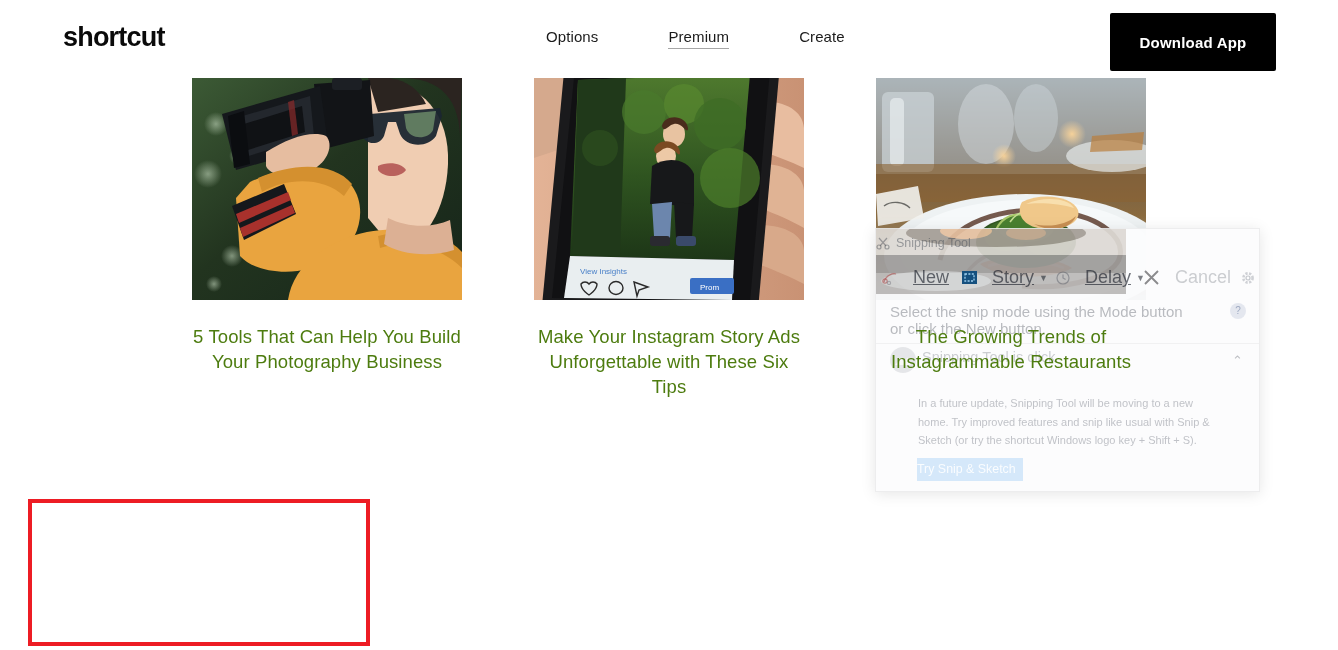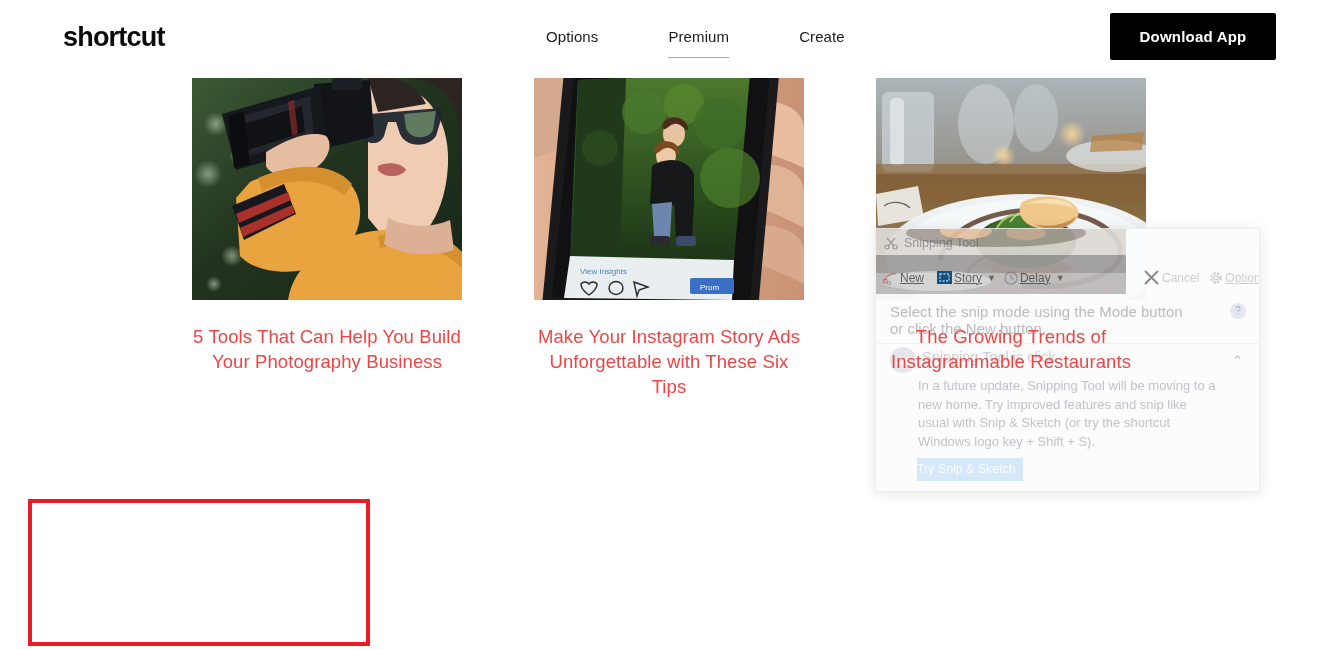--- a/index.html
+++ b/index.html
@@ -16,65 +16,65 @@
   .logo {
     position:absolute; left:63px; top:22px;
     font-size:27px; font-weight:700; letter-spacing:-0.8px;
     color:#0a0a0a; font-family:"Liberation Sans", sans-serif;
   }
   .nav { position:absolute; left:546px; top:28px; display:flex; gap:70px; }
   .nav a {
     font-size:15px; color:#1b1b1b; text-decoration:none;
     letter-spacing:0.1px; white-space:nowrap;
   }
-  .nav a.active { border-bottom:1px solid rgba(0,0,0,0.35); padding-bottom:12px; }
+  .nav a.active { border-bottom:1px solid rgba(0,0,0,0.35); padding-bottom:3px; }
   .dl-btn {
-    position:absolute; left:1110px; top:13px; width:166px; height:47px;
+    position:absolute; left:1110px; top:13px; width:166px; height:58px;
     background:#000; color:#fff; border:none; border-radius:2px;
     font-size:15px; font-weight:700; font-family:"Liberation Sans", sans-serif;
     cursor:pointer; letter-spacing:0.2px;
   }
 
   
   .cards { position:absolute; left:0; top:78px; width:1338px; height:300px; }
   .card { position:absolute; top:0; width:270px; }
   .card.c1 { left:192px; }
   .card.c2 { left:534px; }
   .card.c3 { left:876px; }
   .thumb { width:270px; height:222px; overflow:hidden; position:relative; background:#2a3a2a; }
   .thumb svg { display:block; width:270px; height:222px; }
   .card-title {
     margin-top:24px; text-align:center;
-    font-size:18.5px; line-height:25px; color:#ef4444;
+    font-size:18.5px; line-height:25px; color:#4d7c0f;
     letter-spacing:0.1px; font-family:"Liberation Sans", sans-serif;
   }
   .card.c3 .card-title { position:relative; z-index:30; }
 
   
   .snip-window {
     position:absolute; left:875px; top:228px; width:385px; height:264px;
     background:rgba(252,252,253,0.88);
     box-shadow:0 2px 14px rgba(0,0,0,0.10);
     border:1px solid rgba(0,0,0,0.06);
     z-index:20; overflow:hidden;
   }
   .snip-titlebar {
     position:absolute; left:0; top:0; width:250px; height:27px;
-    display:flex; align-items:center; gap:6px; padding-left:8px;
+    display:flex; align-items:center; gap:6px; 
     color:rgba(70,75,85,0.48); font-size:12.5px;
   }
   .snip-toolbar {
     position:absolute; left:0; top:32px; width:250px; height:33px;
     display:flex; align-items:center; gap:0px; padding-left:6px;
   }
   .snip-toolbar-right {
     position:absolute; left:250px; top:32px; width:135px; height:33px;
     display:flex; align-items:center; gap:10px;padding-left:17px;
   }
-  .tb-item { display:flex; align-items:center; gap:2px; font-size:12px; color:rgba(20,25,35,0.62); white-space:nowrap; }
+  .tb-item { display:flex; align-items:center; gap:15px; font-size:18px; color:rgba(20,25,35,0.62); white-space:nowrap; }
   .tb-item .u { text-decoration:underline; }
   .tb-caret { font-size:9px; color:rgba(20,25,35,0.55); margin:0 8px 0 5px; }
   .tb-dim { color:rgba(90,95,105,0.30); }
   .snip-hint {
     position:absolute; left:14px; top:74px; width:300px;
     font-size:15px; line-height:17px; color:rgba(90,95,105,0.42);
   }
   .snip-help {
     position:absolute; right:13px; top:74px; width:16px; height:16px;
     border-radius:50%; background:rgba(120,140,180,0.18);
@@ -89,22 +89,22 @@
     position:absolute; left:14px; top:118px; width:26px; height:26px;
     border-radius:50%; background:rgba(150,155,165,0.22);
   }
   .snip-banner-icon::after {
     content:""; position:absolute; left:5px; top:9px; width:16px; height:9px;
     background:rgba(255,255,255,0.75);
     clip-path:polygon(0 100%,36% 30%,58% 62%,78% 18%,100% 100%);
   }
   .snip-chevron { position:absolute; right:16px; top:124px; font-size:13px; color:rgba(90,95,105,0.38); }
   .snip-body {
-    position:absolute; left:42px; top:148px; width:300px;
-    font-size:13px; line-height:18.5px; color:rgba(95,100,112,0.38);
+    position:absolute; left:42px; top:165px; width:300px;
+    font-size:11px; line-height:18.5px; color:rgba(95,100,112,0.38);
   }
   .snip-cta {
     position:absolute; left:41px; top:229px; width:106px; height:23px;
     background:rgba(160,205,245,0.42); color:rgba(255,255,255,0.88);
     font-size:12.4px; text-align:left; line-height:23px;
     border:none; cursor:pointer; font-family:"Liberation Sans", sans-serif;
   }
   .snip-shot {
     position:absolute; left:0; top:0; width:250px; height:65px;
     overflow:hidden; opacity:0.42;

